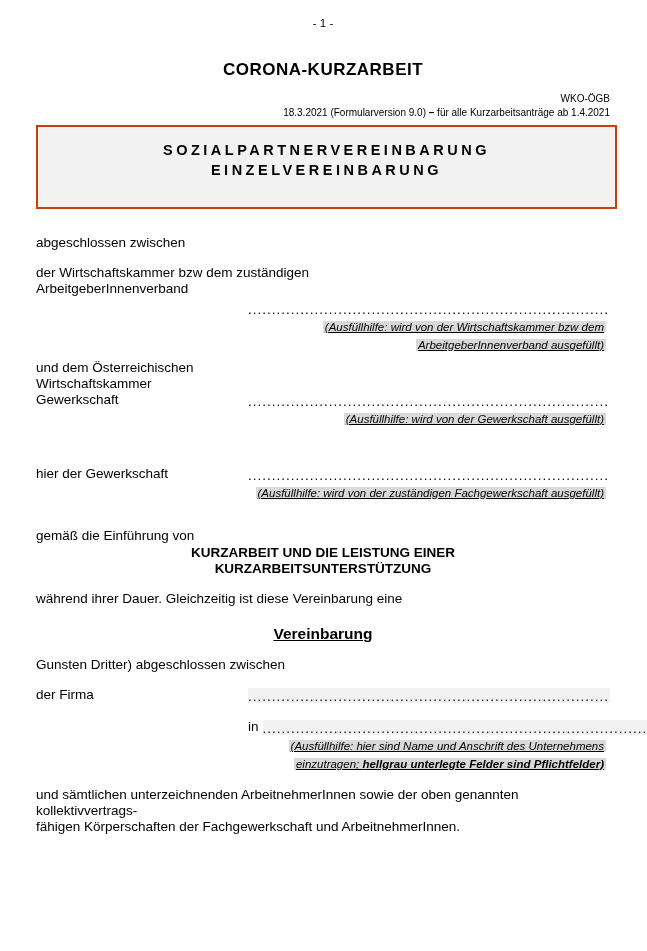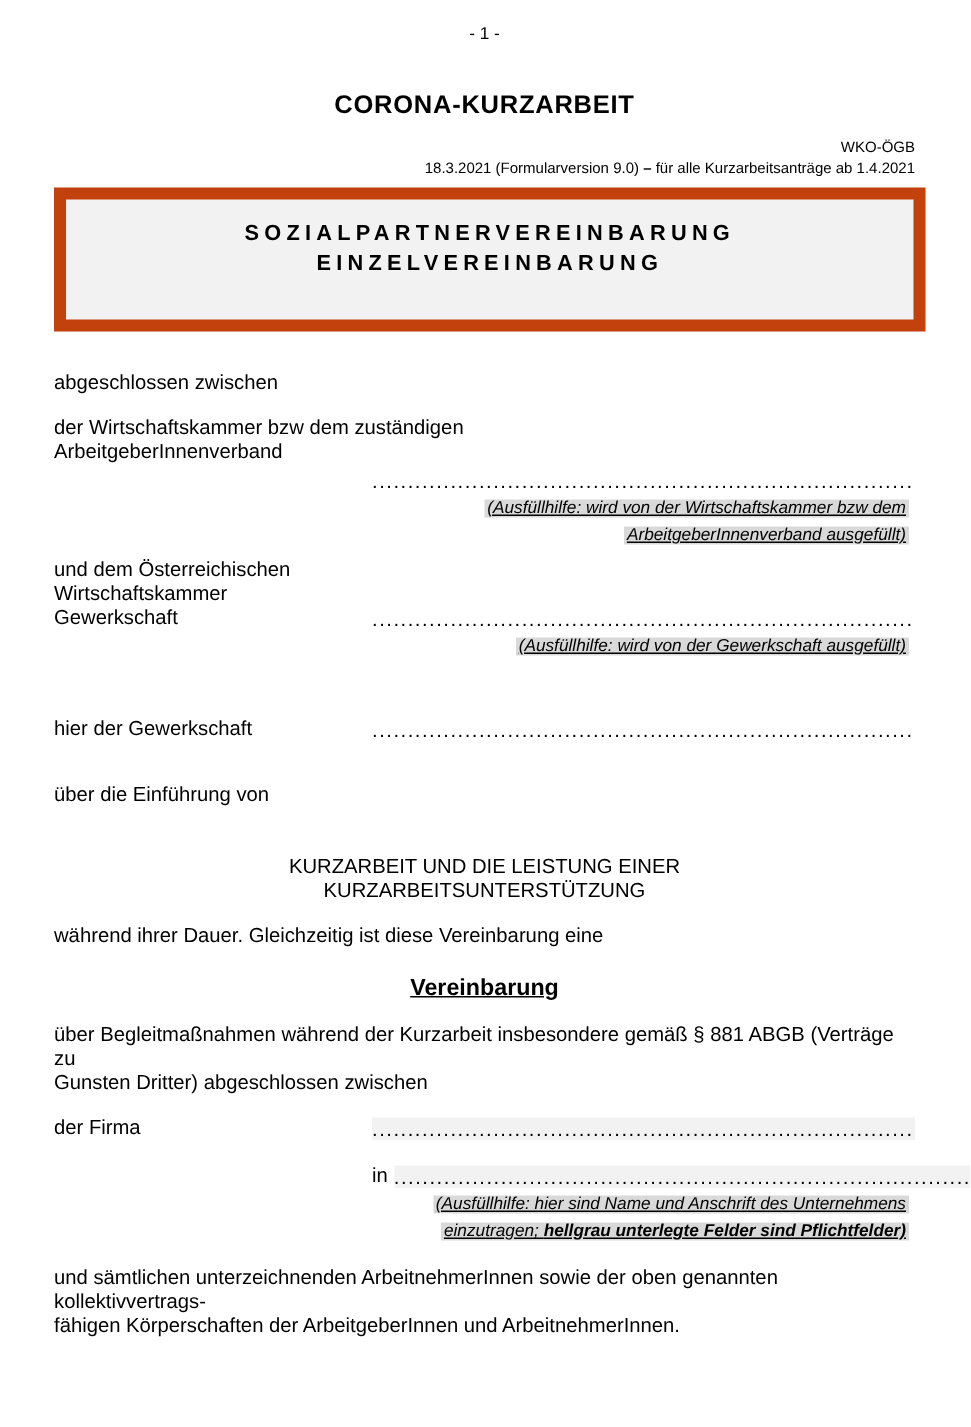--- a/index.html
+++ b/index.html
@@ -7,33 +7,33 @@
     width:647px;height:951px;background:#ffffff;color:#000000;
     font-family:"Liberation Sans","DejaVu Sans",sans-serif;
     box-sizing:border-box;padding:16px 37px 0 36px;overflow:hidden;position:relative;
   }
   .t{font-size:13.5px;line-height:16px;margin:0;}
   .pagenum{text-align:center;font-size:11.5px;line-height:14px;}
   .title{text-align:center;font-size:17px;font-weight:bold;letter-spacing:0.5px;margin:30px 0 0 0;}
   .meta{text-align:right;font-size:10px;line-height:14px;margin-top:12px;}
   .b{font-weight:bold;}
   .banner{
-    border:8px solid #c2410c;background:#f2f2f2;margin-top:5px;margin-right:-7px;
+    border:2px solid #c2410c;background:#f2f2f2;margin-top:5px;margin-right:-7px;
     text-align:center;font-weight:bold;font-size:14.5px;letter-spacing:3.5px;
     line-height:20px;padding:13px 0 27px 0;
   }
   .row{display:flex;align-items:flex-end;}
   .label{width:212px;flex-shrink:0;}
   .field{flex:1;overflow:hidden;white-space:nowrap;height:15px;line-height:15px;}
   .dots{font-size:13.5px;letter-spacing:1px;}
   .mandatory{background:#f2f2f2;}
   .hint{text-align:right;font-size:11.5px;line-height:14px;font-style:italic;}
   .hint div{margin:4px;text-decoration:underline;}
   .hintbg{background:#d9d9d9;padding:0 2px;}
-  .subject{margin-top:32px;text-align:center;font-weight:normal;}
+  .subject{margin-top:1px;text-align:center;font-weight:bold;}
   .agreement{margin-top:18px;text-align:center;font-weight:bold;font-size:15.5px;line-height:18px;text-decoration:underline;}
   .in-wrap{flex:1;display:flex;align-items:flex-end;}
   .in-prefix{margin-right:4px;}
   .mt-intro{margin-top:26px;}
   .mt-party1{margin-top:14px;}
   .mt-dots1{margin-top:4px;}
   .mt-party2{margin-top:8px;}
   .mt-sowie{margin-top:40px;}
   .mt-einfuehrung{margin-top:28px;}
   .mt-dauer{margin-top:14px;}
@@ -86,34 +86,36 @@
     <div class="field"><span class="dots">............................................................................................................................................</span></div>
   </div>
   <div class="hint">
     <div><span class="hintbg">(Ausfüllhilfe: wird von der Gewerkschaft ausgefüllt)</span></div>
   </div>
 
   <div class="row mt-sowie">
     <div class="label t">hier der Gewerkschaft</div>
     <div class="field"><span class="dots">............................................................................................................................................</span></div>
   </div>
+  <div class="hint">
+    <div><span class="hintbg">(Ausfüllhilfe: wird von der zuständigen Fachgewerkschaft ausgefüllt)</span></div>
+  </div>
 
-  <p class="t mt-einfuehrung">über die Einführung von</p>
+  <p class="t mt-einfuehrung">gemäß die Einführung von</p>
 
   <div class="t subject">
     <div>KURZARBEIT UND DIE LEISTUNG EINER</div>
     <div>KURZARBEITSUNTERSTÜTZUNG</div>
   </div>
 
   <p class="t mt-dauer">während ihrer Dauer. Gleichzeitig ist diese Vereinbarung eine</p>
 
   <div class="agreement">Vereinbarung</div>
 
   <div class="t mt-measures">
-    <div>über Begleitmaßnahmen während der Kurzarbeit insbesondere gemäß § 881 ABGB (Verträge zu</div>
     <div>Gunsten Dritter) abgeschlossen zwischen</div>
   </div>
 
   <div class="row mt-firma">
     <div class="label t">der Firma</div>
     <div class="field mandatory"><span class="dots">............................................................................................................................................</span></div>
   </div>
 
   <div class="row mt-in">
     <div class="label"></div>
@@ -122,16 +124,16 @@
       <div class="field mandatory"><span class="dots">............................................................................................................................................</span></div>
     </div>
   </div>
   <div class="hint">
     <div><span class="hintbg">(Ausfüllhilfe: hier sind Name und Anschrift des Unternehmens</span></div>
     <div><span class="hintbg"><span>einzutragen; </span><strong>hellgrau unterlegte Felder sind Pflichtfelder)</strong></span></div>
   </div>
 
   <div class="t mt-closing">
     <div>und sämtlichen unterzeichnenden ArbeitnehmerInnen sowie der oben genannten kollektivvertrags-</div>
-    <div>fähigen Körperschaften der ArbeitgeberInnen und ArbeitnehmerInnen.</div>
+    <div>fähigen Körperschaften der Fachgewerkschaft und ArbeitnehmerInnen.</div>
   </div>
 
 </div>
 
 </body></html>

